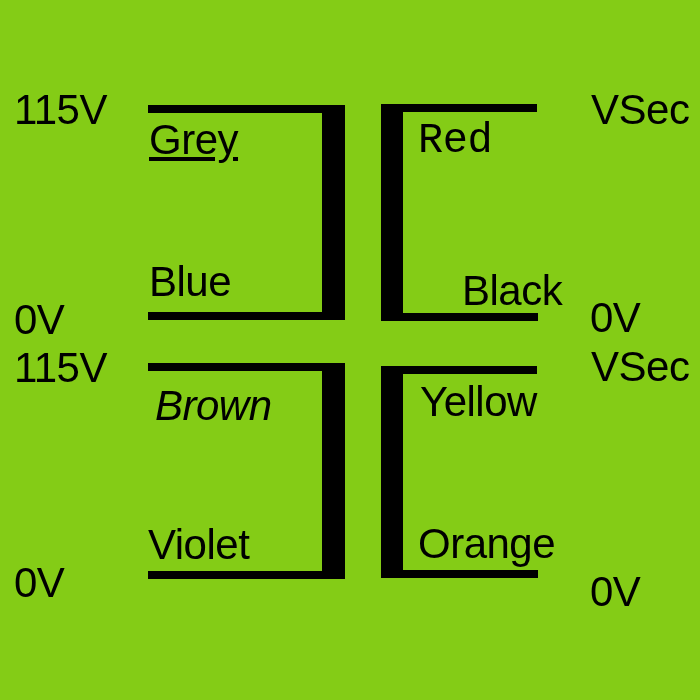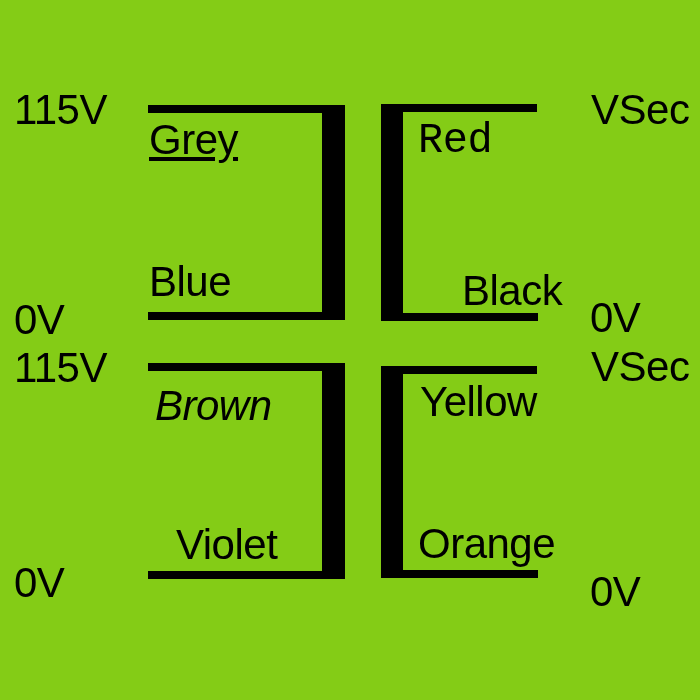--- a/index.html
+++ b/index.html
@@ -51,21 +51,21 @@
   .s1-wire-top       { left: 418px; top: 120px; font-family: Liberation Mono, monospace; }
   .s1-wire-bottom    { left: 418px; top: 270px; margin-left: 44px; }
   .s1-terminal-bottom{ left: 590px; top: 297px; }
 
   
   .p2-terminal-top   { left: 14px;  top: 347px; }
   .p2-top-line       { left: 148px; top: 363px; width: 197px; }
   .p2-bar            { left: 322px; top: 363px; height: 216px; }
   .p2-bottom-line    { left: 148px; top: 571px; width: 197px; }
   .p2-wire-top       { left: 155px; top: 385px; font-style: italic; }
-  .p2-wire-bottom    { left: 148px; top: 524px; margin-left: 28px; }
+  .p2-wire-bottom    { left: 148px; top: 524px; }
   .p2-terminal-bottom{ left: 14px;  top: 562px; }
 
   
   .s2-terminal-top   { left: 591px; top: 346px; }
   .s2-bar            { left: 381px; top: 366px; width: 22px; height: 212px; }
   .s2-top-line       { left: 381px; top: 366px; width: 156px; }
   .s2-bottom-line    { left: 381px; top: 570px; width: 157px; }
   .s2-wire-top       { left: 420px; top: 381px; }
   .s2-wire-bottom    { left: 418px; top: 523px; }
   .s2-terminal-bottom{ left: 590px; top: 571px; }

